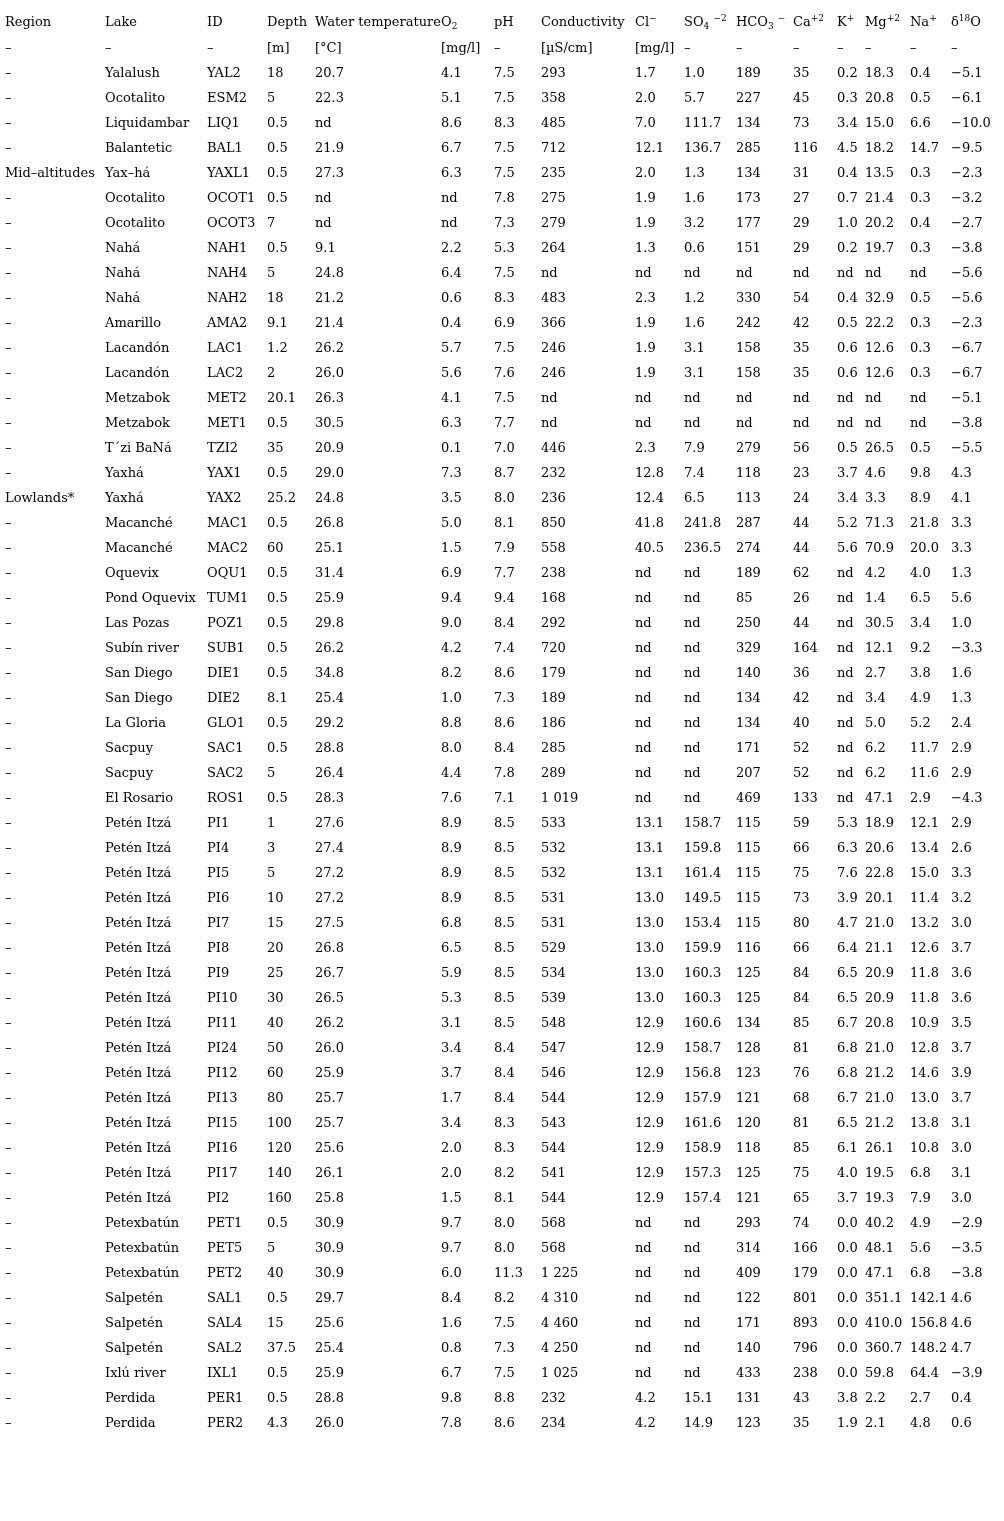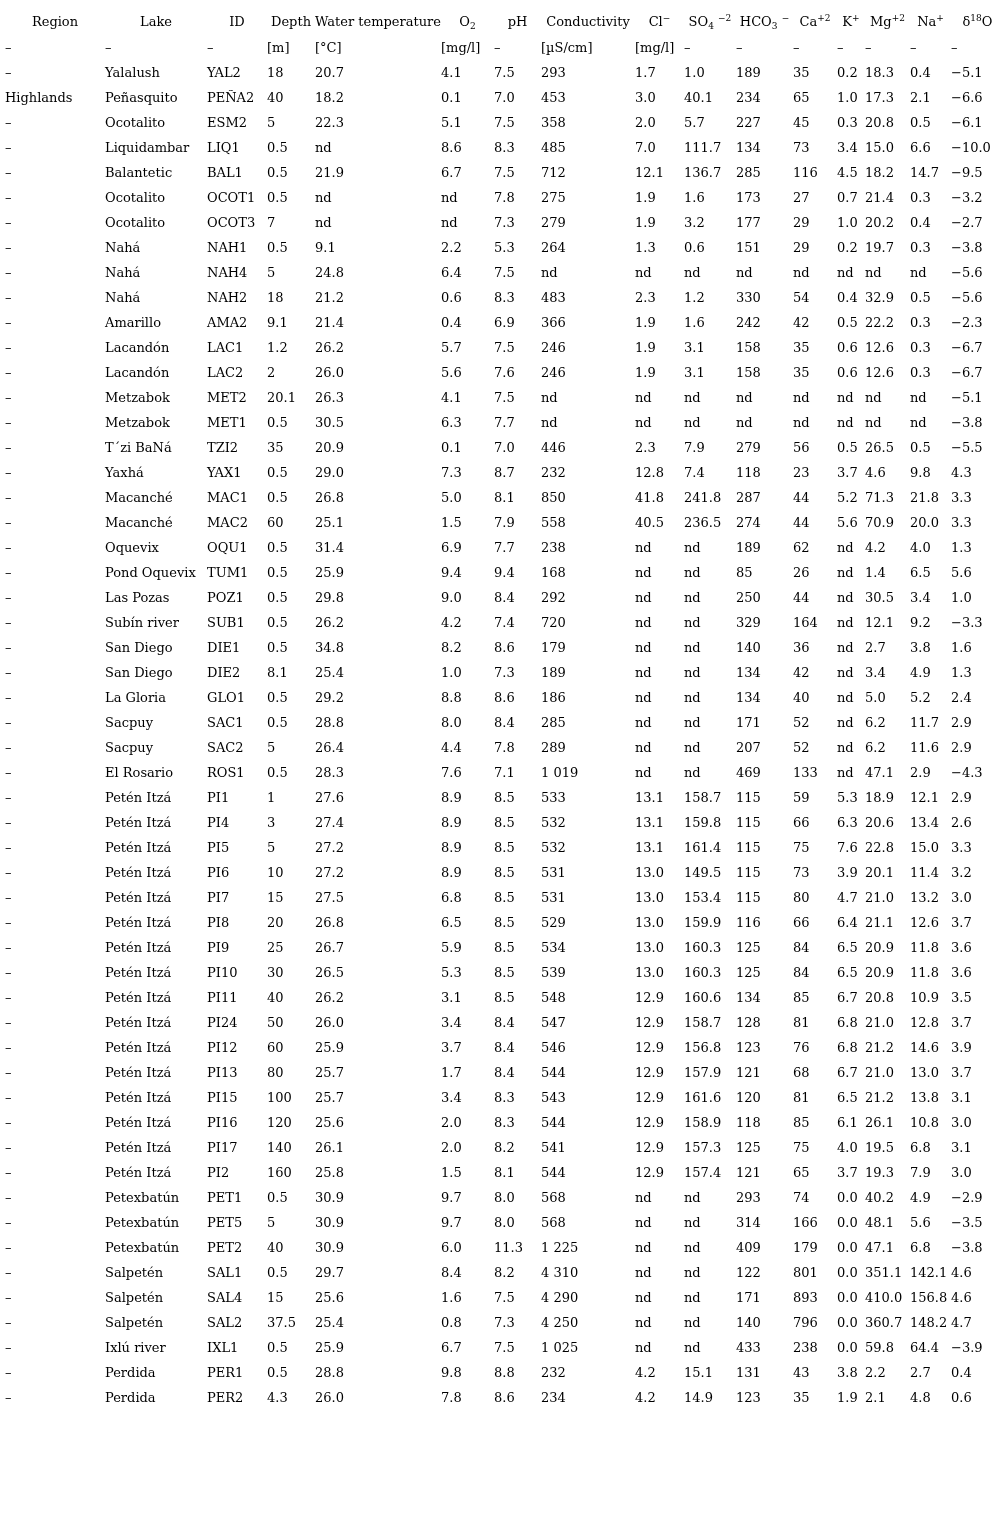--- a/index.html
+++ b/index.html
@@ -23,21 +23,21 @@
   th, td {
     font-weight: normal;
     text-align: left;
     height: 25px;
     padding: 0;
     vertical-align: middle;
     white-space: nowrap;
     overflow: visible;
     line-height: 25px;
   }
-  thead th { height: 27px; text-align: center; }
+  thead th { height: 27px; }
   sup {
     font-size: 9px;
     line-height: 0;
     vertical-align: baseline;
     position: relative;
     top: -5px;
     letter-spacing: 0;
   }
   sub {
     font-size: 9px;
@@ -120,38 +120,20 @@
         <td>1.7</td>
         <td>1.0</td>
         <td>189</td>
         <td>35</td>
         <td>0.2</td>
         <td>18.3</td>
         <td>0.4</td>
         <td>−5.1</td>
       </tr>
       <tr>
-        <td>Highlands</td>
-        <td>Peñasquito</td>
-        <td>PEÑA2</td>
-        <td>40</td>
-        <td>18.2</td>
-        <td>0.1</td>
-        <td>7.0</td>
-        <td>453</td>
-        <td>3.0</td>
-        <td>40.1</td>
-        <td>234</td>
-        <td>65</td>
-        <td>1.0</td>
-        <td>17.3</td>
-        <td>2.1</td>
-        <td>−6.6</td>
-      </tr>
-      <tr>
         <td>–</td>
         <td>Ocotalito</td>
         <td>ESM2</td>
         <td>5</td>
         <td>22.3</td>
         <td>5.1</td>
         <td>7.5</td>
         <td>358</td>
         <td>2.0</td>
         <td>5.7</td>
@@ -190,20 +172,38 @@
         <td>7.5</td>
         <td>712</td>
         <td>12.1</td>
         <td>136.7</td>
         <td>285</td>
         <td>116</td>
         <td>4.5</td>
         <td>18.2</td>
         <td>14.7</td>
         <td>−9.5</td>
+      </tr>
+      <tr>
+        <td>Mid–altitudes</td>
+        <td>Yax–há</td>
+        <td>YAXL1</td>
+        <td>0.5</td>
+        <td>27.3</td>
+        <td>6.3</td>
+        <td>7.5</td>
+        <td>235</td>
+        <td>2.0</td>
+        <td>1.3</td>
+        <td>134</td>
+        <td>31</td>
+        <td>0.4</td>
+        <td>13.5</td>
+        <td>0.3</td>
+        <td>−2.3</td>
       </tr>
       <tr>
         <td>–</td>
         <td>Ocotalito</td>
         <td>OCOT1</td>
         <td>0.5</td>
         <td>nd</td>
         <td>nd</td>
         <td>7.8</td>
         <td>275</td>
@@ -408,20 +408,38 @@
         <td>12.8</td>
         <td>7.4</td>
         <td>118</td>
         <td>23</td>
         <td>3.7</td>
         <td>4.6</td>
         <td>9.8</td>
         <td>4.3</td>
       </tr>
       <tr>
+        <td>Lowlands*</td>
+        <td>Yaxhá</td>
+        <td>YAX2</td>
+        <td>25.2</td>
+        <td>24.8</td>
+        <td>3.5</td>
+        <td>8.0</td>
+        <td>236</td>
+        <td>12.4</td>
+        <td>6.5</td>
+        <td>113</td>
+        <td>24</td>
+        <td>3.4</td>
+        <td>3.3</td>
+        <td>8.9</td>
+        <td>4.1</td>
+      </tr>
+      <tr>
         <td>–</td>
         <td>Macanché</td>
         <td>MAC1</td>
         <td>0.5</td>
         <td>26.8</td>
         <td>5.0</td>
         <td>8.1</td>
         <td>850</td>
         <td>41.8</td>
         <td>241.8</td>
@@ -991,21 +1009,21 @@
         <td>4.6</td>
       </tr>
       <tr>
         <td>–</td>
         <td>Salpetén</td>
         <td>SAL4</td>
         <td>15</td>
         <td>25.6</td>
         <td>1.6</td>
         <td>7.5</td>
-        <td>4 290</td>
+        <td>4 460</td>
         <td>nd</td>
         <td>nd</td>
         <td>171</td>
         <td>893</td>
         <td>0.0</td>
         <td>410.0</td>
         <td>156.8</td>
         <td>4.6</td>
       </tr>
       <tr>

